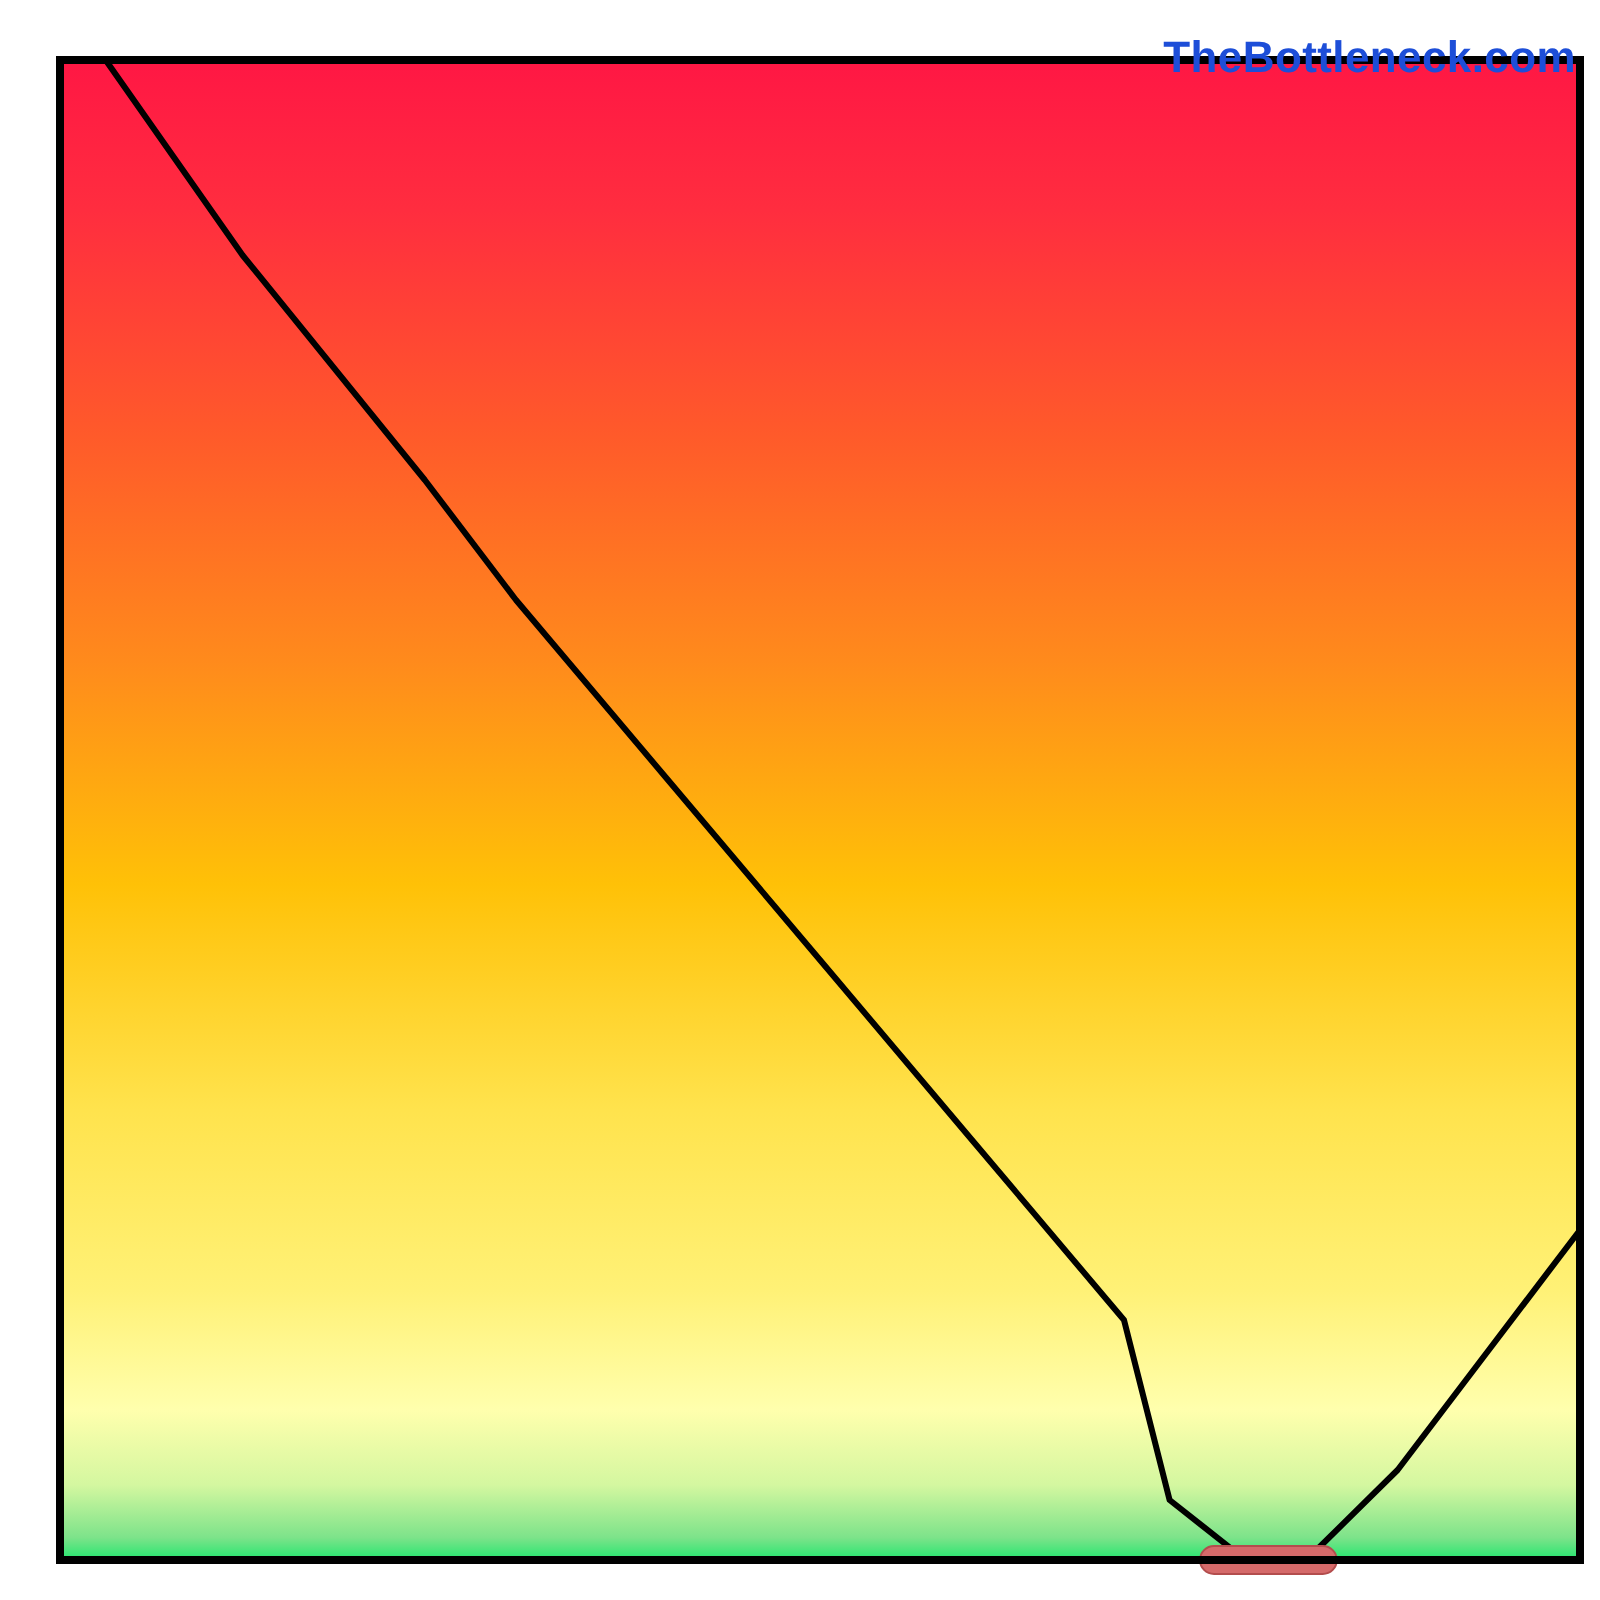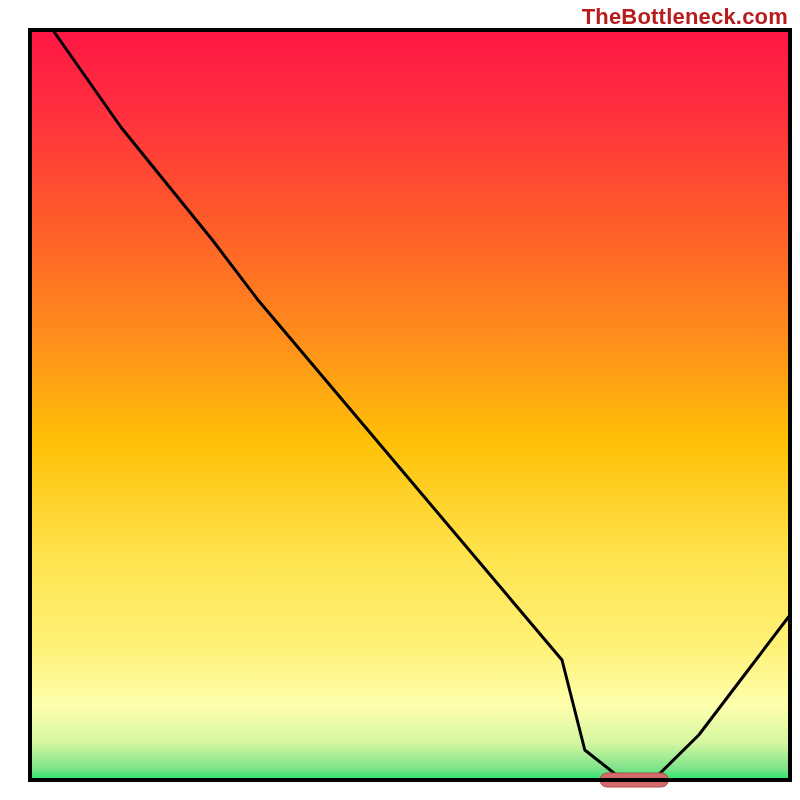--- a/index.html
+++ b/index.html
@@ -1,17 +1,17 @@
 <!DOCTYPE html>
 <html><head>
 <meta charset="utf-8">
 <style>
   html,body{margin:0;padding:0;width:800px;height:800px;background:#fff;font-family:Arial,Helvetica,sans-serif}
   .wrap{position:relative;width:800px;height:800px}
-  .watermark{position:absolute;top:4px;right:12px;font-size:22px;font-weight:600;color:#b91c1c;letter-spacing:.2px}
+  .watermark{position:absolute;top:16px;right:12px;font-size:22px;font-weight:600;color:#1d4ed8;letter-spacing:.2px}
   svg{display:block}
 </style>
 </head>
 <body>
 <div class="wrap">
   <div class="watermark">TheBottleneck.com</div>
   <svg id="chart" width="800" height="800" viewBox="0 0 800 800">
       <defs>
         <linearGradient id="bg" x1="0" y1="0" x2="0" y2="1">
           <stop offset="0%" stop-color="#ff1744"></stop>

